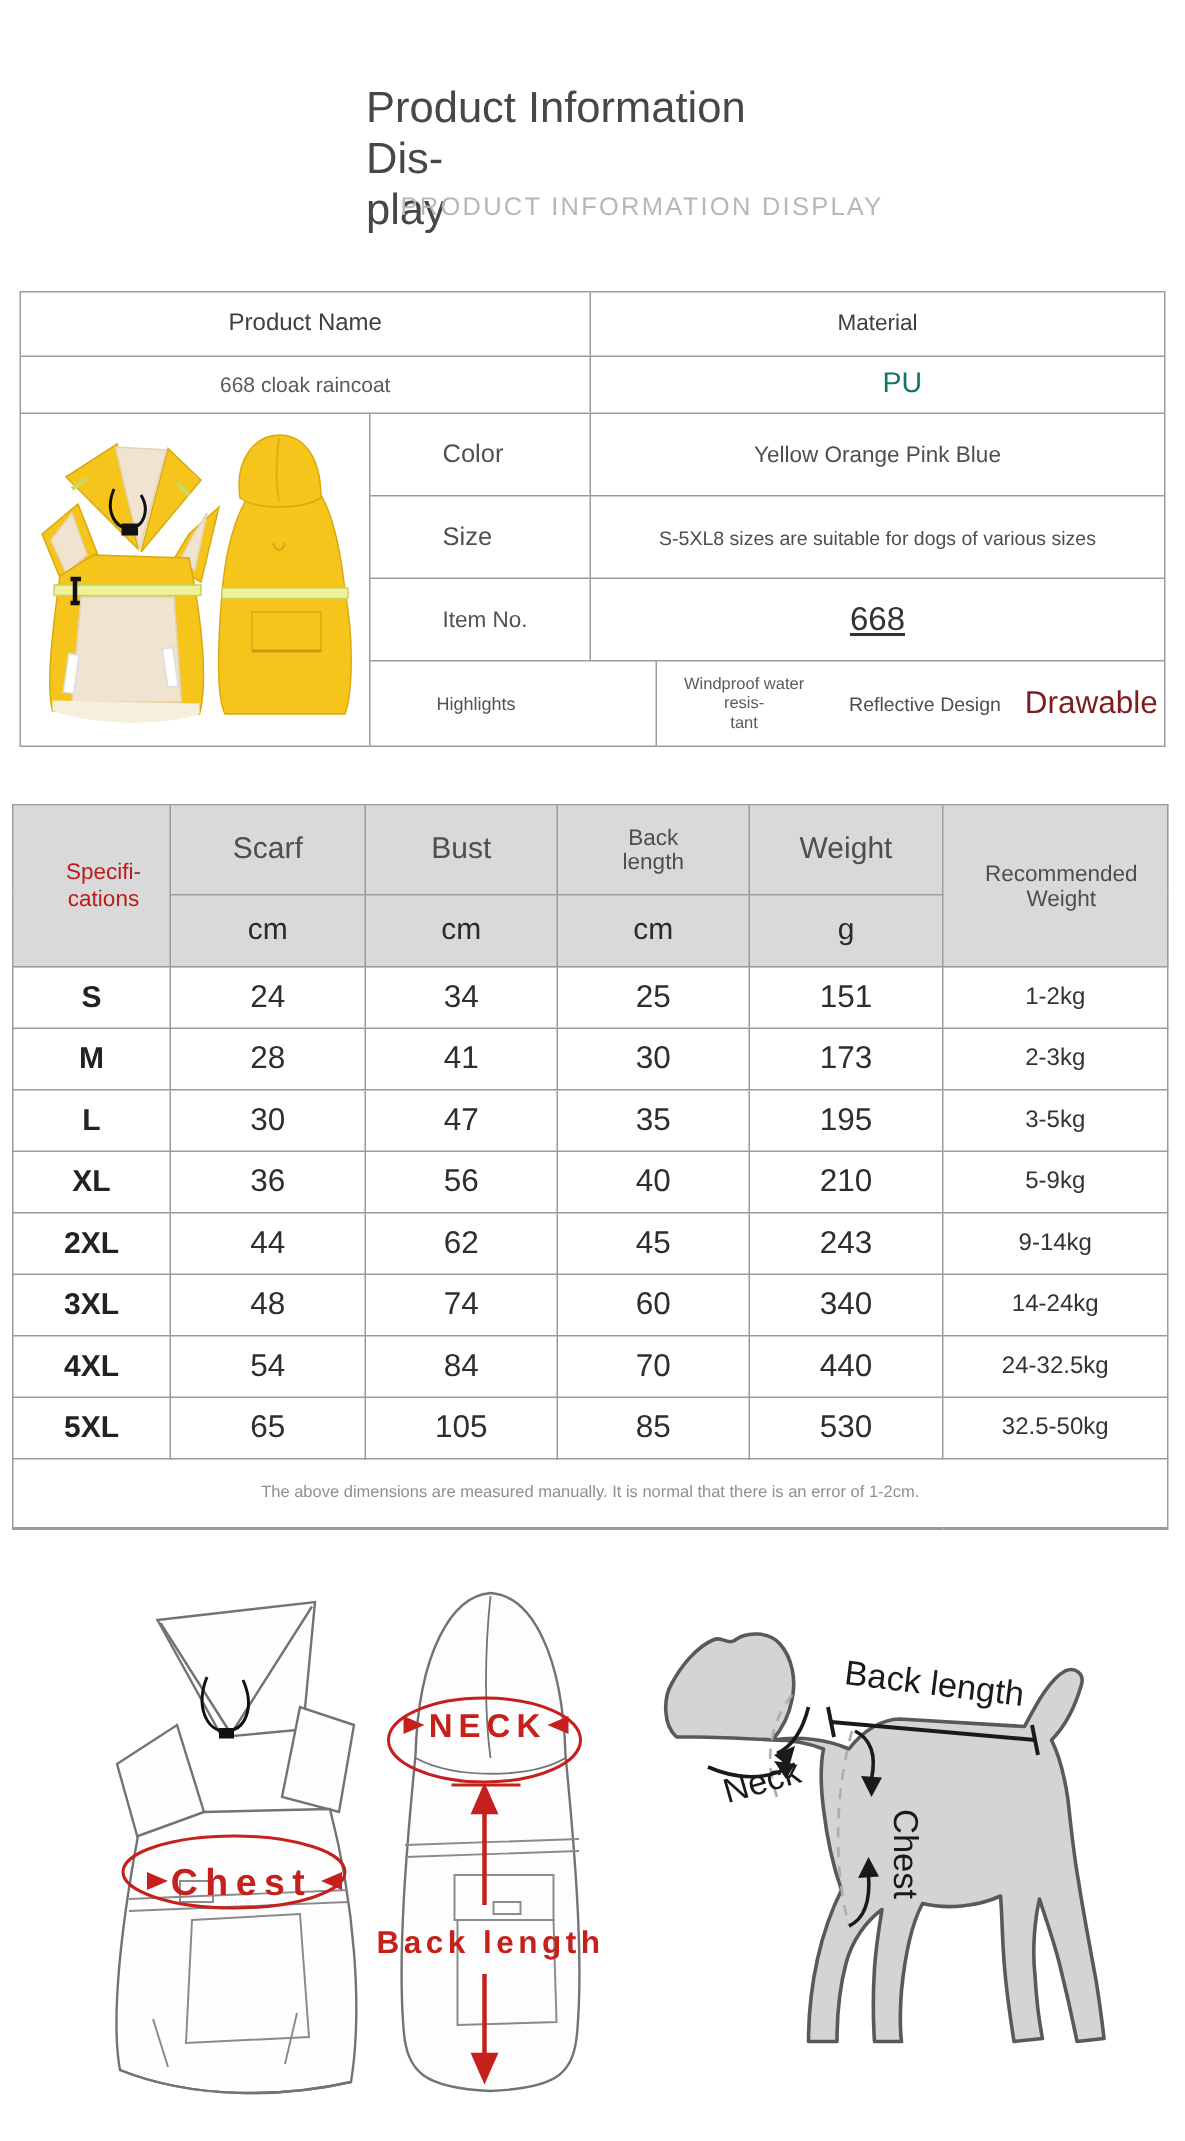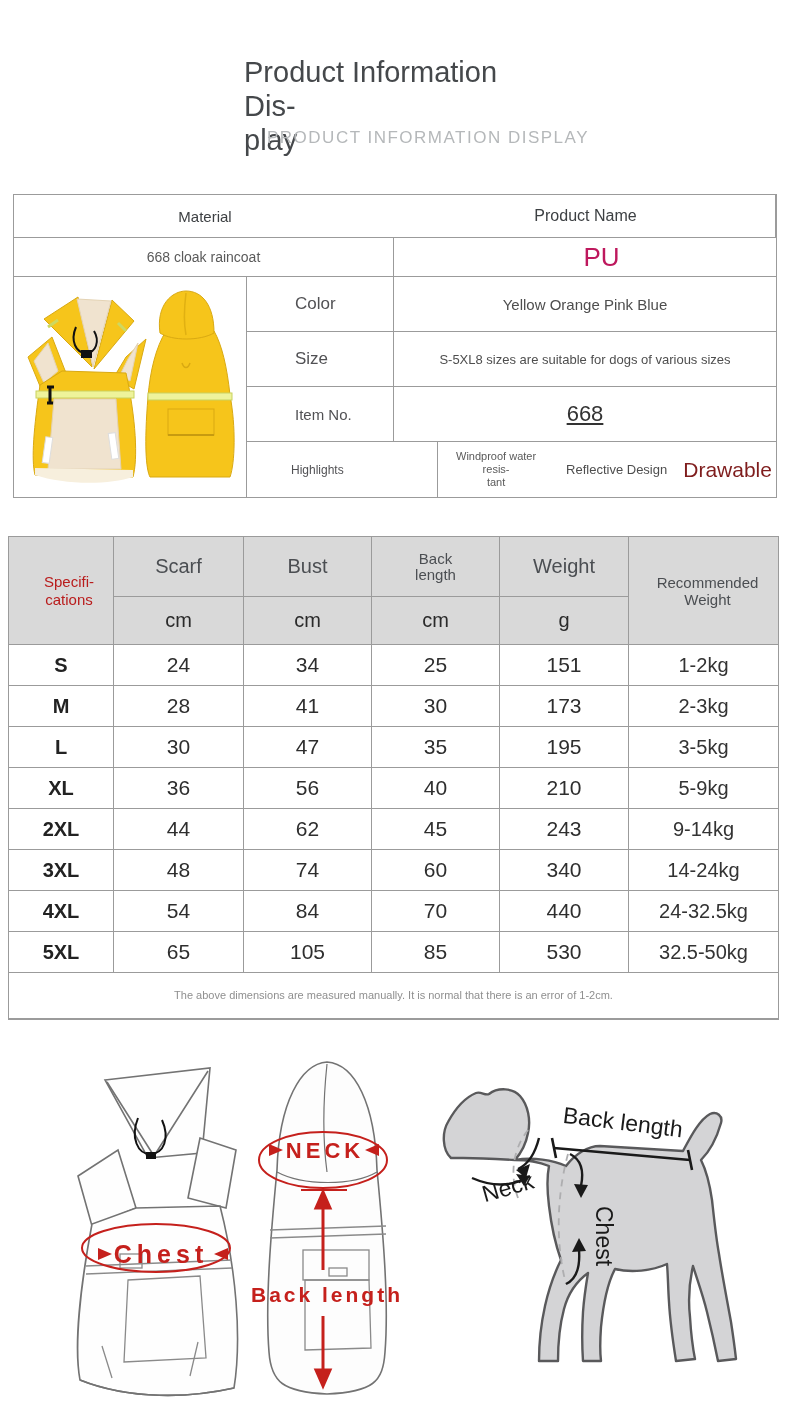--- a/index.html
+++ b/index.html
@@ -18,21 +18,21 @@
                 border:1px solid #9b9b9b; display:flex; flex-direction:column; }
   .it-row { display:flex; border-bottom:1px solid #9b9b9b; }
   .it-row.r1 { height:45px; }
   .it-row.r2 { height:40px;gap:33px; }
   .it-cell { display:flex; align-items:center; justify-content:center; }
   .it-c1 { width:380px; border-right:1px solid #9b9b9b; }
   .it-c2 { flex:1; }
   .pn-label { font-size:16px; color:#3d4043; }
   .mat-label { font-size:15px; color:#3d4043; }
   .pn-value { font-size:14px; color:#5a5a5a; }
-  .mat-value { font-size:26px; color:#be185d; }
+  .mat-value { font-size:19px; color:#0f766e; }
 
   .it-section { flex:1; display:flex; }
   .it-imgcell { width:233px; border-right:1px solid #9b9b9b; position:relative; }
   .it-right { flex:1; display:flex; flex-direction:column; }
   .spec-row { display:flex; border-bottom:1px solid #9b9b9b; height:55px; }
   .spec-row:last-child { border-bottom:none; height:auto; flex:1; }
   .spec-label { width:147px; border-right:1px solid #9b9b9b; display:flex;
                 align-items:center; padding-left:48px; color:#515154; }
   .spec-value { flex:1; display:flex; align-items:center; justify-content:center;
                 text-align:center; color:#4e4e4e; }
@@ -53,40 +53,40 @@
                border:1px solid #9b9b9b; border-bottom:2px solid #9b9b9b; }
   table.size th, table.size td { border:1px solid #9b9b9b; text-align:center; vertical-align:middle; }
   table.size th { background:#d9d9d9; font-weight:normal; }
   .h-main { height:60px; font-size:20px; color:#4b4e52; }
   .h-unit { height:48px; font-size:20px; font-weight:bold; color:#2a2a2a; }
   .h-spec { font-size:15px; color:#b91c1c; text-align:left; padding-left:16px; white-space:pre-line; line-height:18px;margin-left:36px; }
   .h-back { font-size:15px; line-height:16px; white-space:pre-line; }
   .h-rec  { font-size:15px; text-align:left; padding-left:8px; white-space:pre-line; line-height:17px; }
   td.c-size { font-size:20px; font-weight:bold; color:#222; height:41px; }
   td.c-num  { font-size:21px; color:#2e2e2e;margin-top:45px; }
-  td.c-rec  { font-size:20px; color:#333;margin-top:14px; }
+  td.c-rec  { font-size:16px; color:#333;margin-top:14px; }
   td.note-cell { height:46px; font-size:11px; color:#8f8f8f; border-left:1px solid #9b9b9b; border-right:1px solid #9b9b9b; }
 
   
   .diag { position:absolute; }
   svg text { font-family:"Liberation Sans","DejaVu Sans",sans-serif; }
 </style>
 </head>
 <body>
 
 <div id="page">
 
   <div class="title">Product Information Dis-
 play</div>
   <div class="subtitle">PRODUCT INFORMATION DISPLAY</div>
 
   <div class="info-table">
     <div class="it-row r1">
+      <div class="it-cell it-c1 pn-label">Product Name</div>
       <div class="it-cell it-c2 mat-label">Material</div>
-      <div class="it-cell it-c1 pn-label">Product Name</div>
     </div>
     <div class="it-row r2">
       <div class="it-cell it-c1 pn-value">668 cloak raincoat</div>
       <div class="it-cell it-c2 mat-value">PU</div>
     </div>
     <div class="it-section">
       <div class="it-imgcell">
         
         <svg width="231" height="216" viewBox="0 0 231 216">
 

